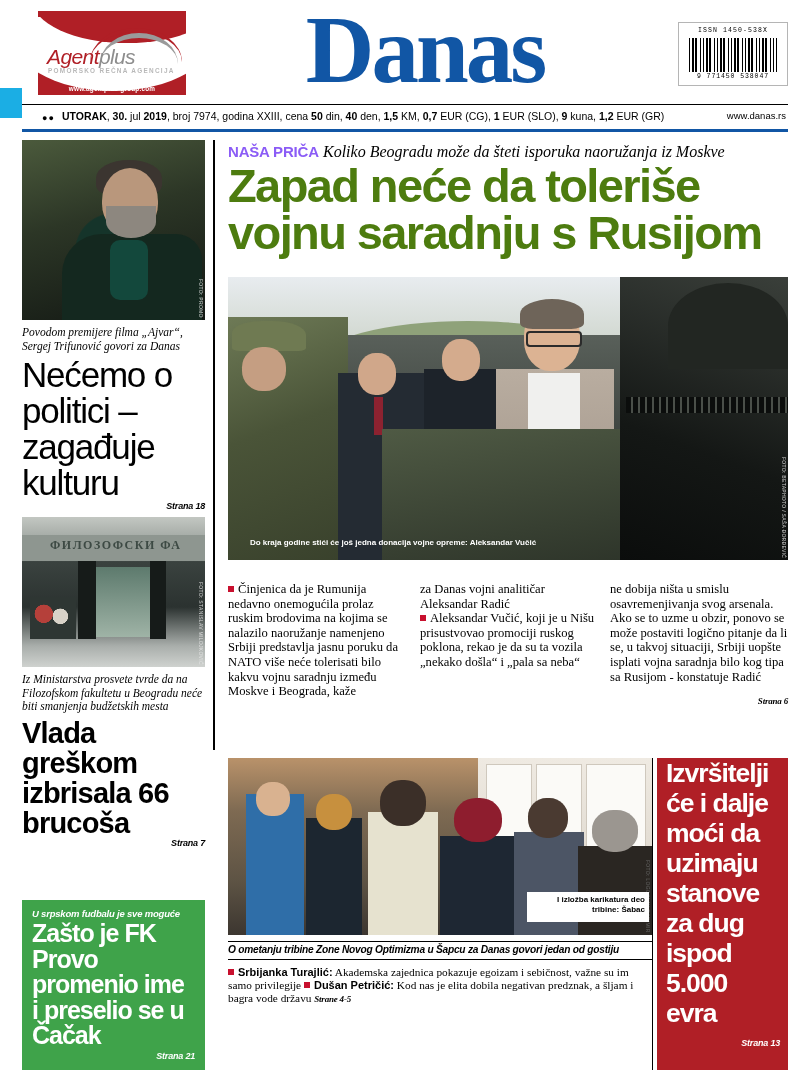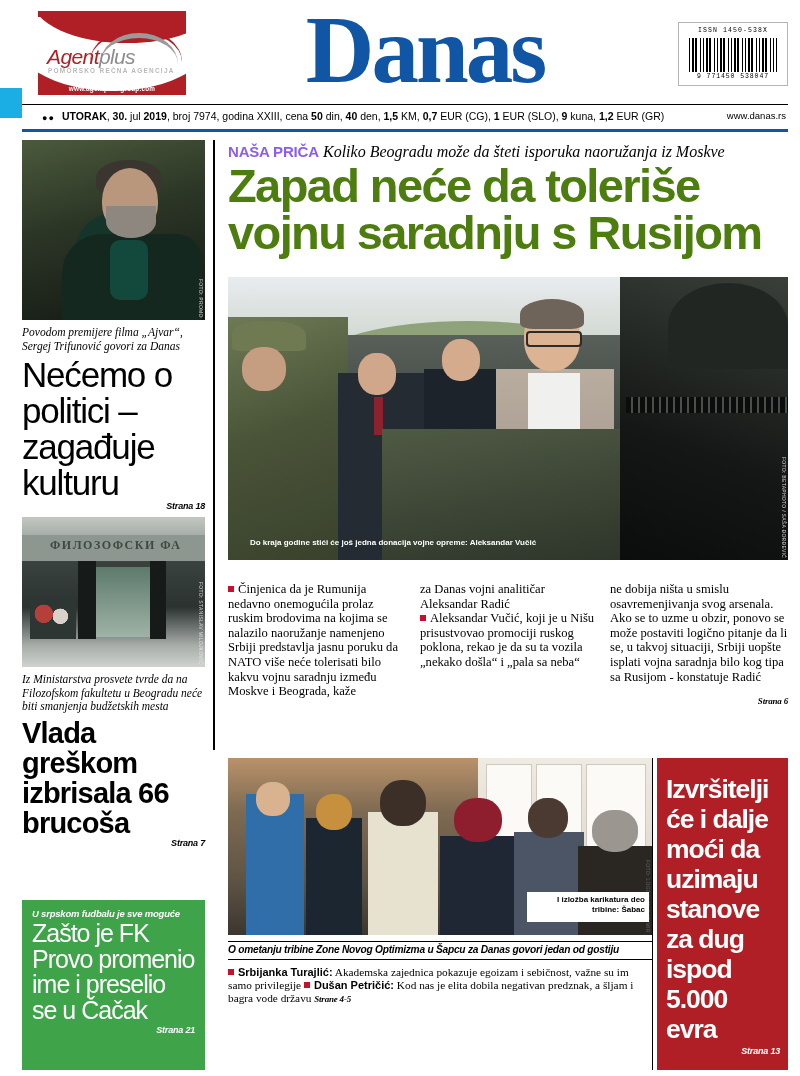--- a/index.html
+++ b/index.html
@@ -94,21 +94,21 @@
   #ph-fak .col2{position:absolute;left:128px;top:44px;width:16px;height:78px;background:#161b19;}
   #ph-fak .glass{position:absolute;left:74px;top:50px;width:54px;height:70px;
       background:linear-gradient(180deg,#5d7a6d,#9fb3a6);}
   #ph-fak .ppl{position:absolute;left:8px;top:80px;width:46px;height:42px;
       background:radial-gradient(circle at 30% 40%,#b5403a 0 22%,transparent 23%),
                  radial-gradient(circle at 66% 46%,#d8d2c8 0 20%,transparent 21%),#2e3633;}
 
   #greenbox{position:absolute;left:22px;top:900px;width:183px;height:170px;
       background:#3FA34A;color:#fff;padding:8px 10px 0 10px;box-sizing:border-box;}
   #greenbox .gk{font-size:9.5px;font-weight:bold;font-style:italic;letter-spacing:-.2px;}
-  #greenbox .gh{font-size:25px;line-height:25.5px;font-weight:400;letter-spacing:-1px;margin-top:2px;}
+  #greenbox .gh{font-size:25px;line-height:25.5px;font-weight:700;letter-spacing:-1px;margin-top:2px;}
   #greenbox .strana{color:#fff;margin-top:2px;}
 
   
   #divider-v{position:absolute;left:213px;top:140px;width:1.5px;height:610px;background:#000;}
   #lead{position:absolute;left:228px;top:143px;width:560px;}
   #lead .eyebrow{font-size:15px;line-height:17px;}
   #lead .eyebrow .red{color:#8b5cf6;font-weight:bold;font-family:"Liberation Sans",sans-serif;
       letter-spacing:-.2px;}
   #lead .eyebrow .it{font-family:"Liberation Serif",serif;font-style:italic;font-size:16px;}
   #lead h1{margin:2px 0 0 0;font-size:47px;line-height:47px;font-weight:bold;
@@ -207,23 +207,23 @@
   #btxt .bk{font-size:10.2px;font-weight:bold;font-style:italic;letter-spacing:-.25px;}
   #btxt h2{margin:3px 0 0 0;font-size:25.5px;line-height:26px;font-weight:400;
       letter-spacing:-.9px;}
   #btxt h2 b{font-weight:bold;}
   #btxt .rule2{height:1.2px;background:#000;margin-top:4px;}
   #btxt .sub{font-family:"Liberation Serif",serif;font-size:11.3px;line-height:13px;
       margin-top:6px;}
   #btxt .sub b{font-family:"Liberation Sans",sans-serif;font-size:11px;font-weight:bold;}
 
   #redbox{position:absolute;left:657px;top:758px;width:131px;height:312px;
-      background:#B01F26;color:#fff;padding:16px 8px 0 9px;box-sizing:border-box;}
+      background:#B01F26;color:#fff;padding:0 8px 0 9px;box-sizing:border-box;}
   #redbox .rh{font-size:26.5px;line-height:30px;font-weight:bold;letter-spacing:-1px;}
-  #redbox .strana{color:#fff;margin-top:2px;}
+  #redbox .strana{color:#fff;margin-top:10px;}
 
   #divider-v2{position:absolute;left:652px;top:758px;width:1.2px;height:312px;background:#000;}
 </style>
 </head>
 <body>
 
 <div id="masthead">
 
   <div id="cyan-chip"></div>
 

